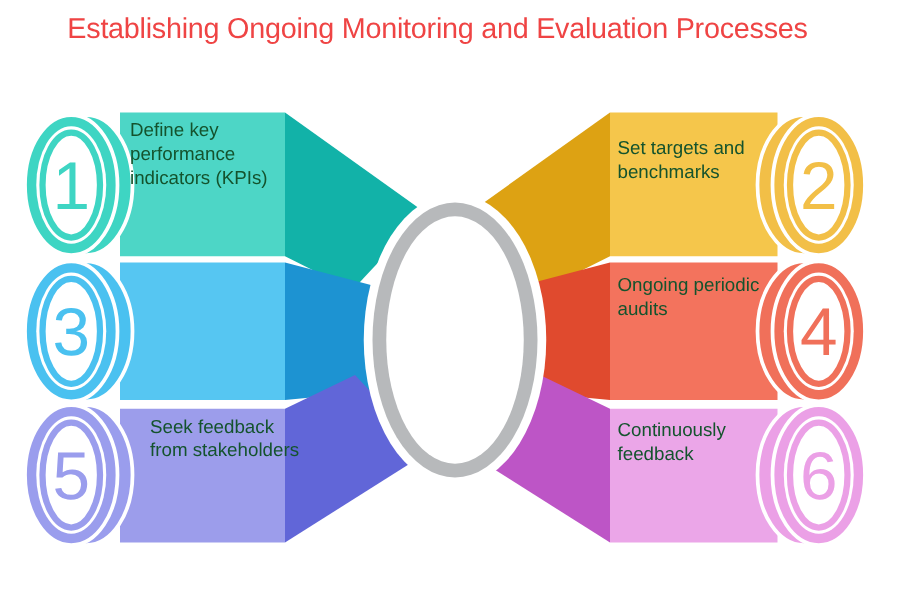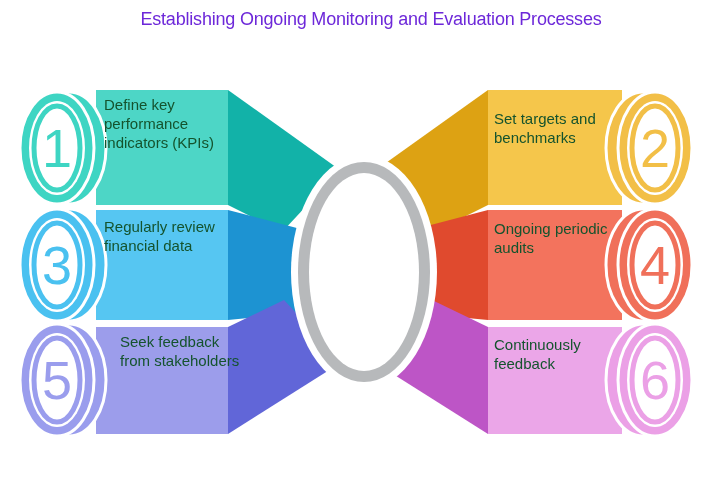--- a/index.html
+++ b/index.html
@@ -7,25 +7,24 @@
     position:relative;
     width:720px;height:480px;
     background:#ffffff;
     font-family:"Liberation Sans", sans-serif;
     overflow:hidden;
   }
   .title{
     position:absolute;
     top:9px;left:0;width:700px;
     text-align:center;
-    font-size:18px;
+    font-size:23px;
     letter-spacing:-0.2px;
-    color:#6d28d9;
+    color:#ef4444;
     white-space:nowrap;
-    margin-left:21px;
   }
   .diagram-svg{position:absolute;top:0;left:0;}
   .step-label{
     position:absolute;
     width:160px;
     font-size:15px;
     line-height:19px;
     color:#14532d;
     white-space:pre-line;
   }
@@ -126,22 +125,20 @@
       <ellipse cx="655" cy="380" rx="23" ry="42" fill="none" stroke-width="5" stroke="#eba0e6"></ellipse>
       <text class="badge-number" x="655" y="399" text-anchor="middle" fill="#eba0e6">6</text>
     </g>
   </svg>
 
   <div class="step-label" style="left:104px;top:95px;">Define key
 performance
 indicators (KPIs)</div>
   <div class="step-label" style="left:494px;top:95px;margin-top:14px;">Set targets and
 benchmarks</div>
-  <div class="step-label" style="left:104px;top:217px;">Regularly review
-financial data</div>
   <div class="step-label" style="left:494px;top:219px;">Ongoing periodic
 audits</div>
   <div class="step-label" style="left:120px;top:332px;">Seek feedback
 from stakeholders</div>
   <div class="step-label" style="left:494px;top:335px;">Continuously
 feedback</div>
 
 </div>
 
 </body></html>

